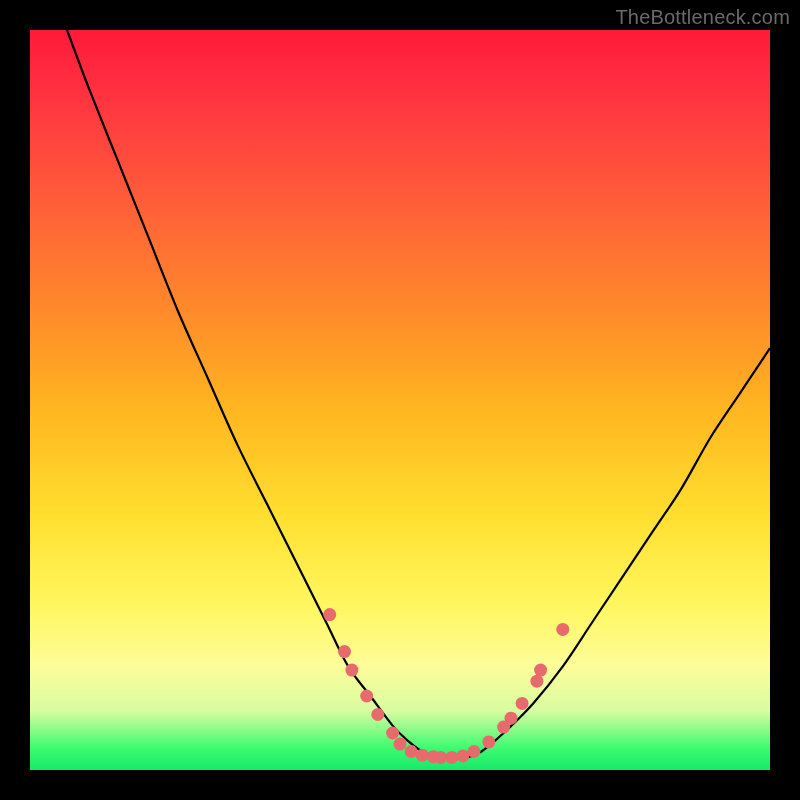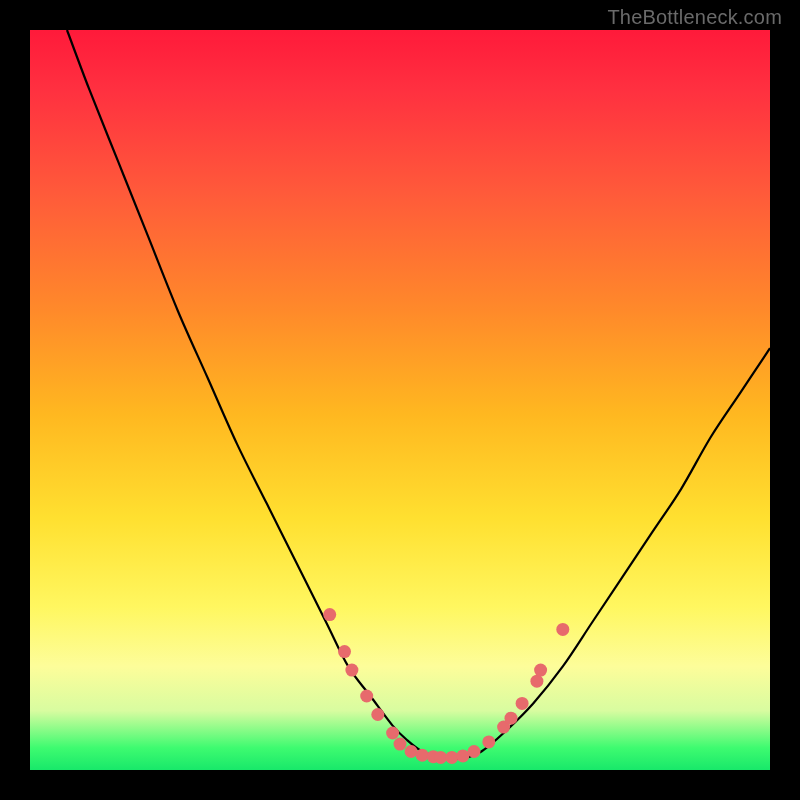--- a/index.html
+++ b/index.html
@@ -35,21 +35,21 @@
       #ffe030 66%,
       #fff760 78%,
       #fdfd9a 86%,
       #d8fca0 92%,
       #3efb70 97%,
       #18e86a 100%);
   }
   .watermark {
     position: absolute;
     top: 6px;
-    right: 18px;
+    right: 10px;
     color: #6a6a6a;
     font-size: 20px;
     font-weight: 500;
     letter-spacing: 0.2px;
     user-select: none;
   }
   svg.curve {
     position: absolute;
     left: 0;
     top: 0;

